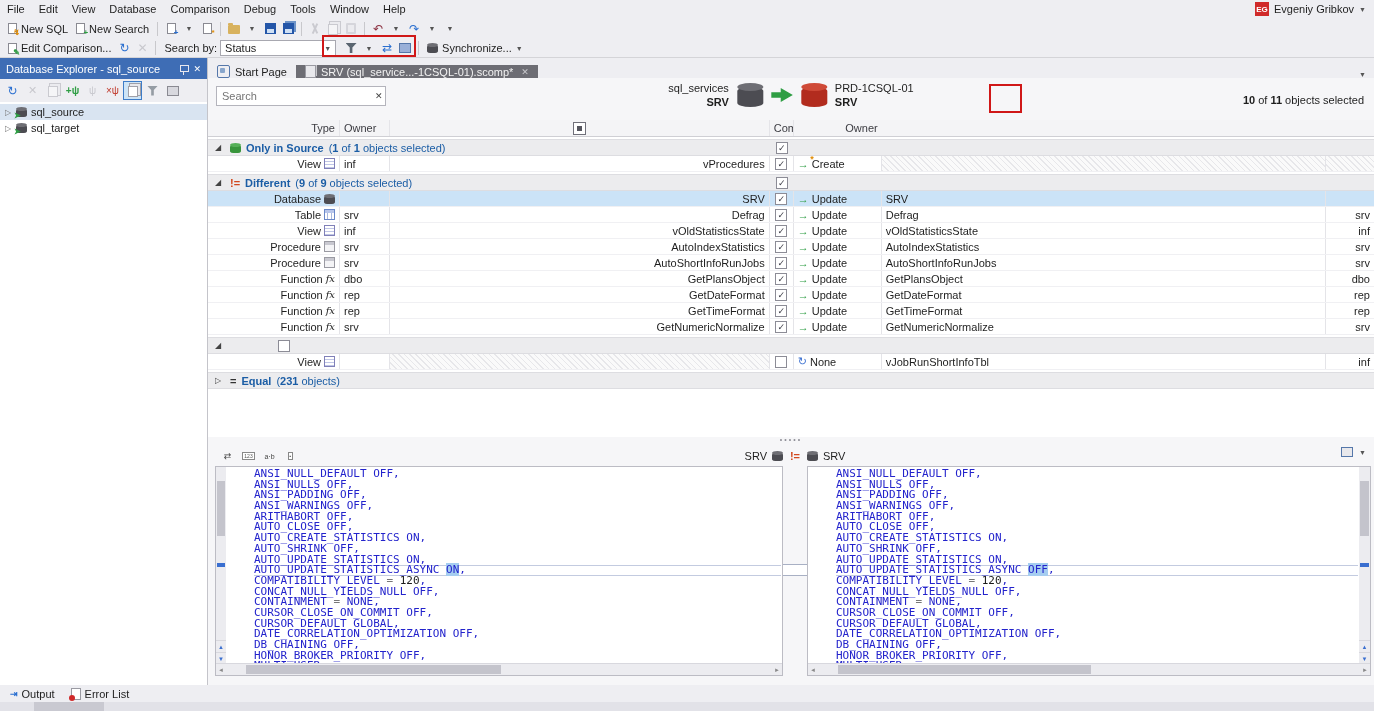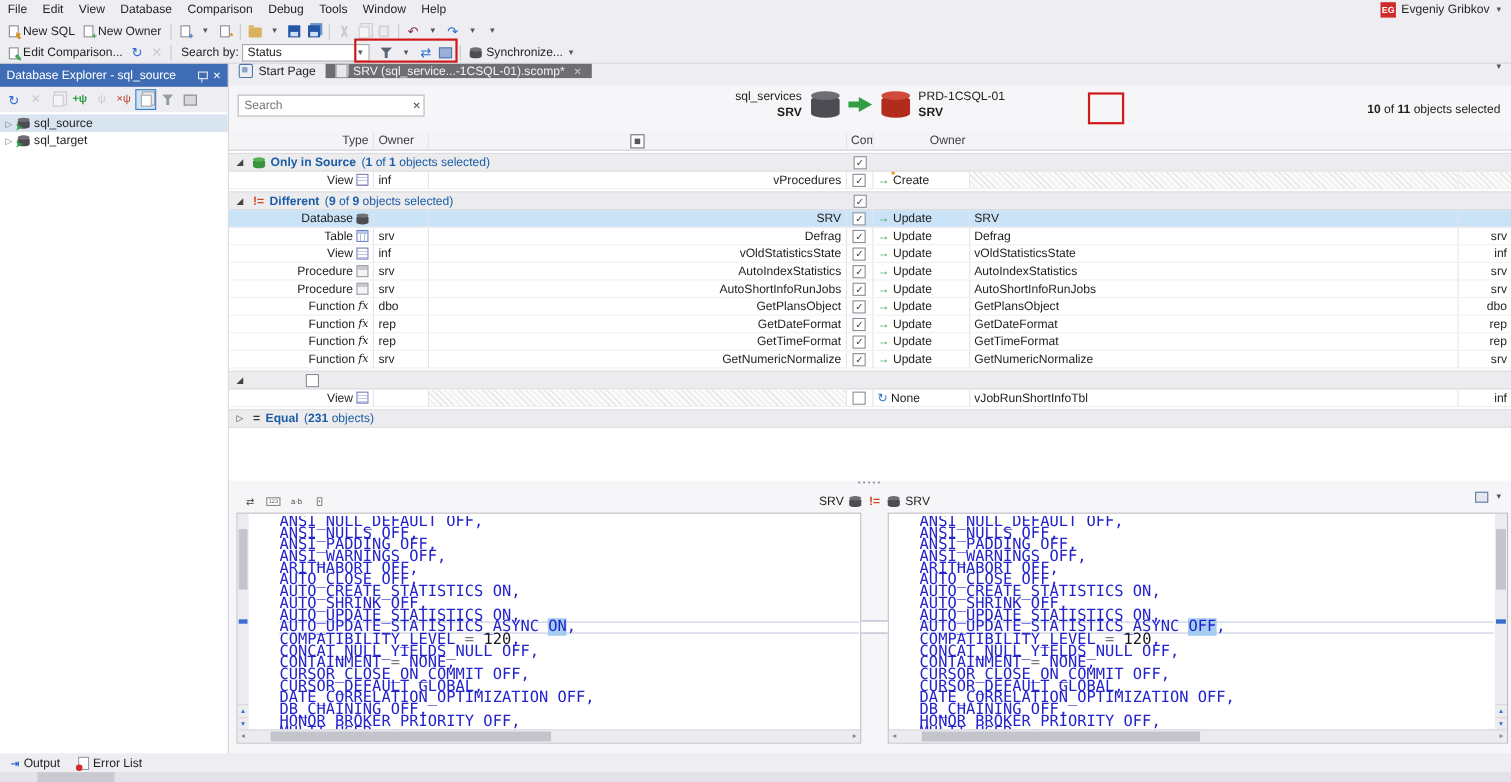--- a/index.html
+++ b/index.html
@@ -69,21 +69,21 @@
   .pin::after{content:"";position:absolute;left:2px;top:5px;width:1px;height:4px;background:#e8e8ef}
   #exp-toolbar{height:23px;display:flex;align-items:center;gap:1px;padding:0 3px;background:#eeeef2}
   .icon-btn{width:19px;height:19px;display:flex;align-items:center;justify-content:center;box-sizing:border-box}
   .icon-btn.active{background:#cde4f7;border:1px solid #3d7cc8}
   #exp-tree{flex:1;background:#fff;padding-top:2px}
   .tree-row{height:16px;display:flex;align-items:center;gap:4px;padding-left:4px}
   .tree-row.selected{background:#d9e4f1}
   .tw{color:#777;font-size:8px;width:8px;text-align:center}
 
   
-  #tabstrip{left:208px;top:58px;width:1166px;height:20px;display:flex;align-items:flex-start;background:#eeeef2}
+  #tabstrip{left:208px;top:58px;width:1166px;height:20px;display:flex;align-items:flex-end;background:#eeeef2}
   .tab{display:flex;align-items:center;gap:5px;padding:0 9px;white-space:nowrap}
   .tab.active{background:#6d6d74;color:#f2f2f2}
   .tab .x{color:#c8c8cc;font-size:9px;margin-left:3px}
   .sp-icon{width:11px;height:11px;border:1px solid #5577aa;border-radius:2px;position:relative}
   .sp-icon::after{content:"";position:absolute;left:2px;top:2px;width:5px;height:5px;background:#88a6cc;border-radius:1px}
   .tabdoc{width:9px;height:11px;background:#e8e8ec;border:1px solid #9a9aa2;box-shadow:2px -1px 0 -1px #c8c8cc}
   #tab-overflow{margin-left:auto;display:flex;align-items:center;padding-right:8px}
 
   
   #doc{left:208px;top:78px;width:1166px;height:607px;background:#f6f6f8}
@@ -146,21 +146,21 @@
           justify-content:flex-end;gap:5px}
   #dt-neq{position:absolute;left:575px;top:0;width:24px;height:21px;display:flex;align-items:center;justify-content:center}
   #dt-tgt{position:absolute;left:599px;top:0;width:200px;height:21px;display:flex;align-items:center;gap:5px}
   #dt-right{position:absolute;right:8px;top:2px;display:flex;align-items:center;gap:6px}
 
   
   .pane{position:absolute;top:388px;height:210px;background:#fff;border:1px solid #bcbcc4;box-sizing:border-box;overflow:hidden}
   #pane-left{left:7px;width:568px}
   #pane-right{left:599px;width:564px}
   .sql-lines{position:absolute;top:2px;bottom:11px;overflow:hidden;
-             font-family:"DejaVu Sans Mono",monospace;font-size:14px;line-height:10.7px;color:#2323cc;white-space:pre}
+             font-family:"DejaVu Sans Mono",monospace;font-size:11px;line-height:10.7px;color:#2323cc;white-space:pre}
   #pane-left .sql-lines{left:12px;right:1px;padding-left:26px}
   #pane-right .sql-lines{left:2px;right:12px;padding-left:26px}
   .line{height:10.7px}
   .diff-line{background-image:linear-gradient(#c3cbe0,#c3cbe0),linear-gradient(#c3cbe0,#c3cbe0);
              background-size:100% 1px;background-position:0 0,0 100%;background-repeat:no-repeat}
   .hlw{background:#a5cdf0}
   .num{color:#1a1a1a}.opr{color:#777}
   .vscroll{position:absolute;top:0;width:10px;background:#ececf0}
   #vs-left{left:0;bottom:11px}
   #vs-right{right:0;bottom:11px;width:11px}
@@ -214,21 +214,21 @@
   <div class="tbtn">
     <span class="doc">
         <span class="badge o">↯</span>
       </span>
     <span>New SQL</span>
   </div>
   <div class="tbtn">
     <span class="doc">
         <span class="badge g">+</span>
       </span>
-    <span>New Owner</span>
+    <span>New Search</span>
   </div>
   <span class="sep"></span>
   <div class="ib">
       <span class="doc">
         <span class="badge bl">+</span>
       </span>
     </div>
   <div class="ib">
       <span class="caret">▼</span>
     </div>

